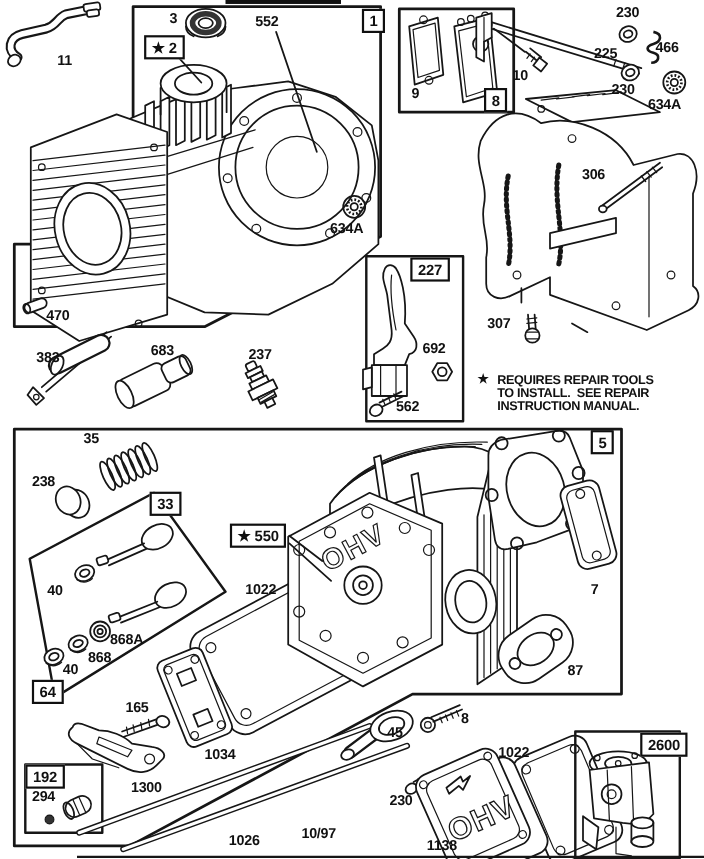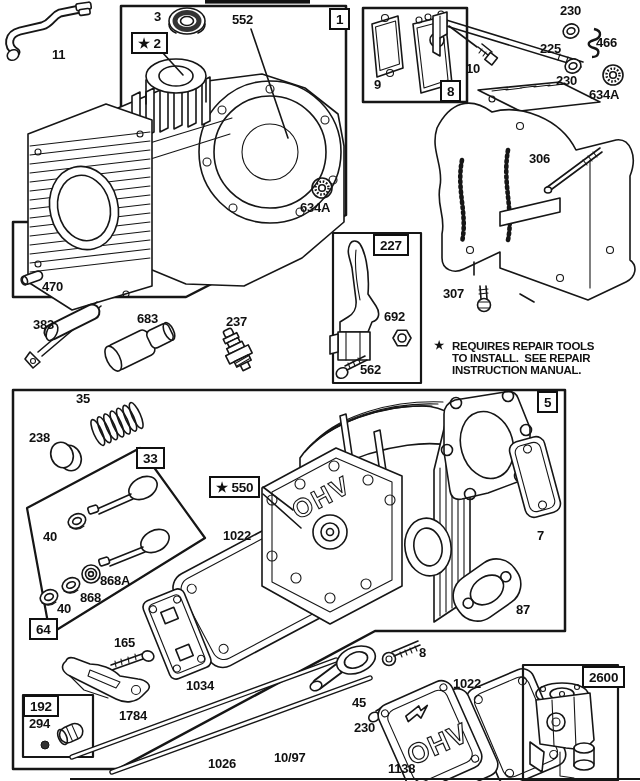--- a/index.html
+++ b/index.html
@@ -456,25 +456,25 @@
 <div class="lbl" style="left:100px;top:574px">868A</div>
 <div class="lbl" style="left:80px;top:591px">868</div>
 <div class="lbl" style="left:57px;top:602px">40</div>
 <div class="lbl boxed" style="left:29px;top:618px">64</div>
 <div class="lbl boxed" style="left:209px;top:476px">★ 550</div>
 <div class="lbl" style="left:223px;top:529px">1022</div>
 <div class="lbl" style="left:537px;top:529px">7</div>
 <div class="lbl" style="left:516px;top:603px">87</div>
 <div class="lbl" style="left:114px;top:636px">165</div>
 <div class="lbl" style="left:186px;top:679px">1034</div>
-<div class="lbl" style="left:119px;top:709px">1784</div>
+<div class="lbl" style="left:119px;top:709px">1300</div>
 <div class="lbl boxed" style="left:23px;top:695px">192</div>
 <div class="lbl" style="left:29px;top:717px">294</div>
 <div class="lbl" style="left:208px;top:757px">1026</div>
 <div class="lbl" style="left:274px;top:751px">10/97</div>
-<div class="lbl" style="left:352px;top:696px">45</div>
+<div class="lbl" style="left:352px;top:659px">45</div>
 <div class="lbl" style="left:419px;top:646px">8</div>
 <div class="lbl" style="left:354px;top:721px">230</div>
 <div class="lbl" style="left:453px;top:677px">1022</div>
 <div class="lbl" style="left:388px;top:762px">1138</div>
 <div class="lbl boxed" style="left:582px;top:666px">2600</div>
 
 </div>
 
 </body></html>

